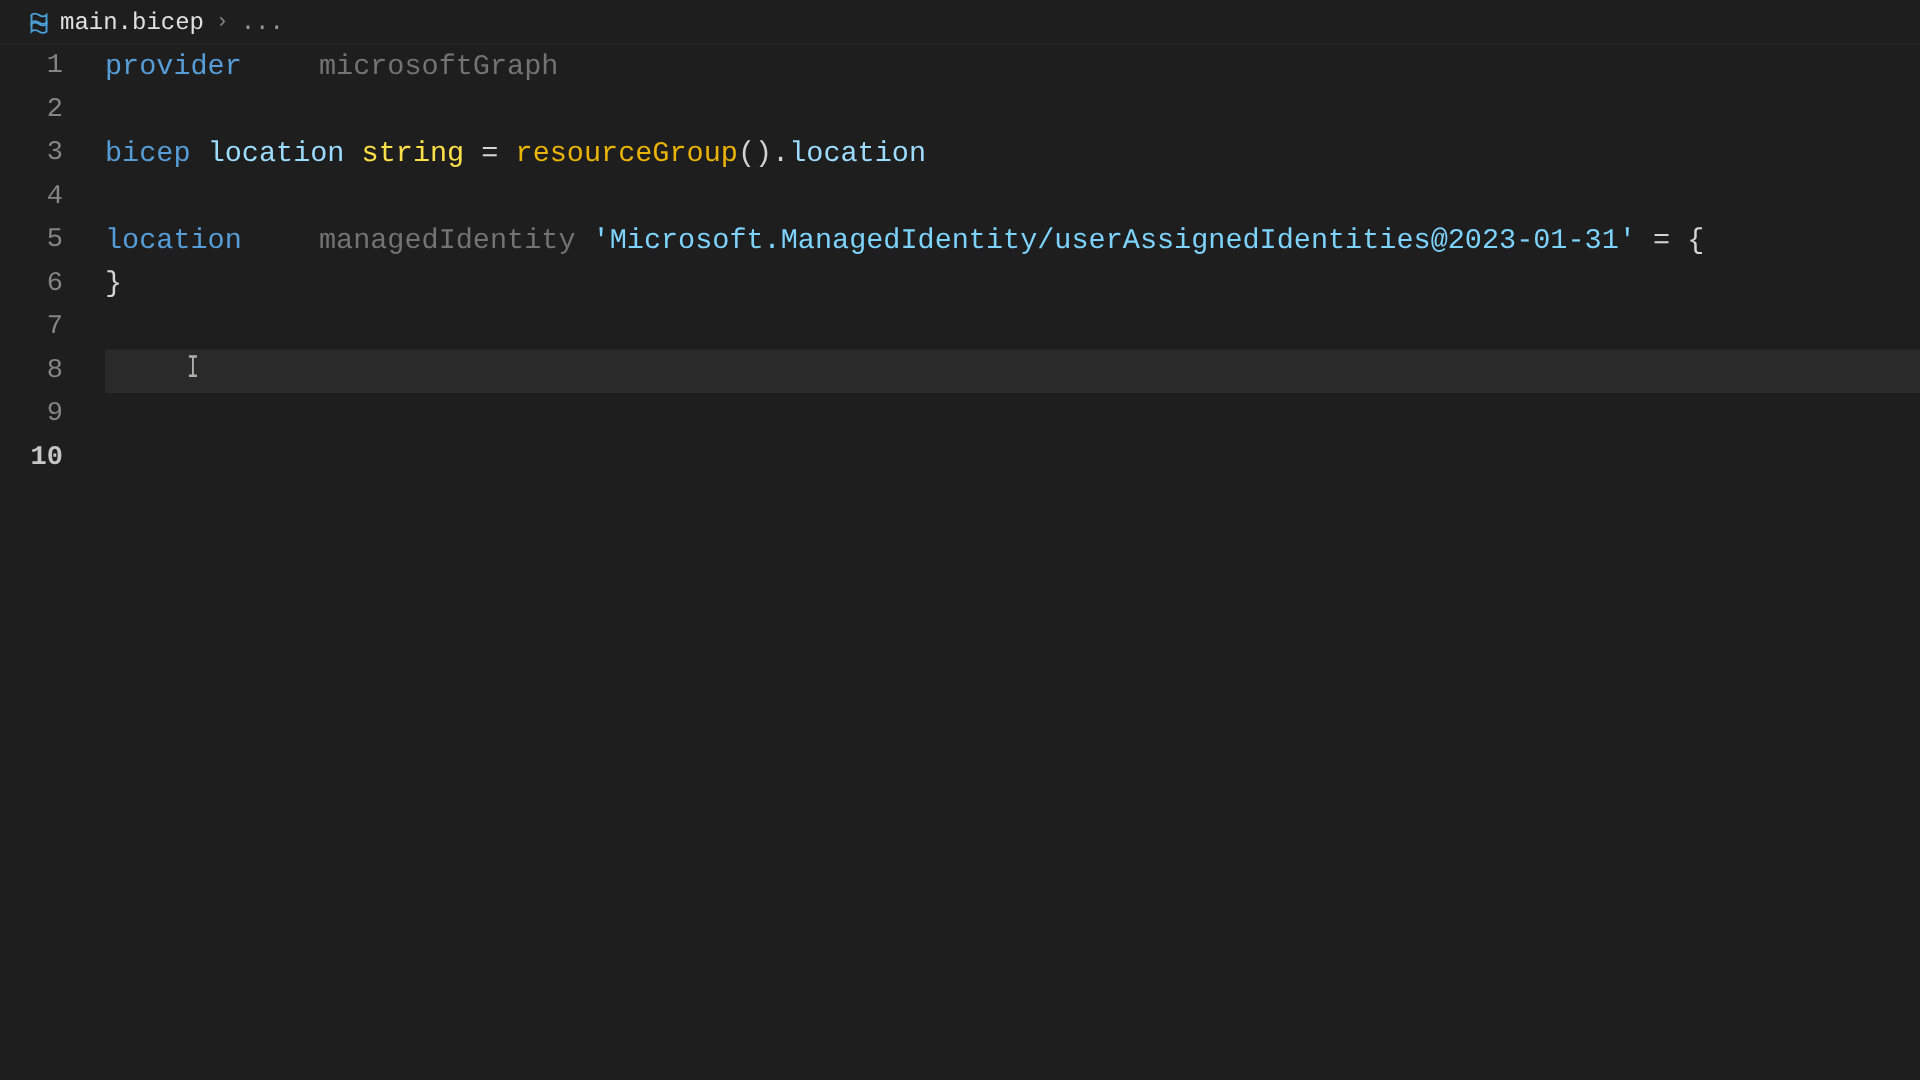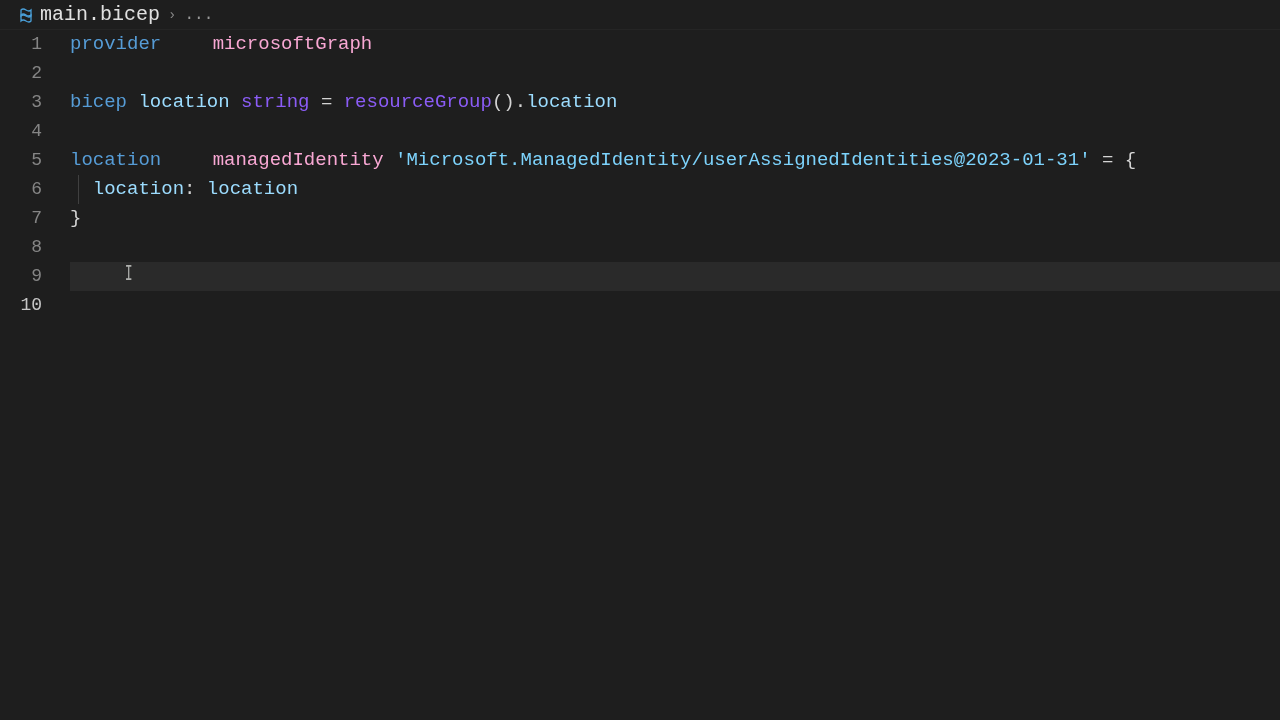--- a/index.html
+++ b/index.html
@@ -27,21 +27,21 @@
     .tab-icon {
       width: 16px;
       height: 16px;
       margin-right: 6px;
       display: flex;
       align-items: center;
       justify-content: center;
     }
     .tab-name {
       color: #e0e0e0;
-      font-size: 20px;
+      font-size: 16px;
     }
     .breadcrumb-sep {
       margin: 0 8px;
       color: #888;
       font-size: 14px;
     }
     .breadcrumb-dots {
       color: #999;
       font-size: 16px;
     }
@@ -65,20 +65,21 @@
       line-height: 29px;
       white-space: pre;
     }
     .gutter-line {
       height: 29px;
       line-height: 29px;
       font-size: 18px;
     }
     .gutter-line.active {
       color: #c6c6c6;
+      font-weight: bold;
     }
     .active-line-bg {
       background: #2a2a2a;
     }
     .cursor-area {
       position: relative;
     }
     .cursor-ibeam {
       position: absolute;
       font-size: 22px;
@@ -88,27 +89,27 @@
       transform: scaleX(0.6);
     }
     .guide {
       position: absolute;
       width: 1px;
       background: #404040;
       left: 8px;
     }
     .tok-keyword { color: #569cd6; font-family: Liberation Mono, monospace; }
     .tok-variable { color: #9cdcfe; }
-    .tok-type { color: #8b5cf6; }
+    .tok-type { color: #fde047; }
     .tok-string { color: #7dd3fc; }
     .tok-property { color: #9cdcfe; }
     .tok-plain { color: #d4d4d4; }
-    .tok-func { color: #8b5cf6; }
+    .tok-func { color: #eab308; }
     .tok-operator { color: #d4d4d4; }
-    .tok-name { color: #f9a8d4; padding-left: 40px; }
+    .tok-name { color: #737373; padding-left: 40px; }
     .tok-value { color: #9cdcfe; }
   </style>
 </head>
 <body>
 
 <div class="tab-bar">
   <span class="tab-icon">
     <svg viewBox="0 0 16 16" width="16" height="16">
       <path d="M3 3 C3 3, 5 1, 8 3 C11 5, 13 3, 13 3 L13 9 C13 9, 11 11, 8 9 C5 7, 3 9, 3 9 Z" fill="none" stroke="#4a9fd8" stroke-width="1.3"></path>
       <path d="M3 8 C3 8, 5 6, 8 8 C11 10, 13 8, 13 8 L13 14 C13 14, 11 16, 8 14 C5 12, 3 14, 3 14 Z" fill="none" stroke="#4a9fd8" stroke-width="1.3"></path>
@@ -131,20 +132,19 @@
     <div class="gutter-line">8</div>
     <div class="gutter-line">9</div>
     <div class="gutter-line active">10</div>
   </div>
   <div class="code-content">
     <div class="line"><span class="tok-keyword">provider</span><span> </span><span class="tok-name">microsoftGraph</span></div>
     <div class="line"></div>
     <div class="line"><span class="tok-keyword">bicep</span><span> </span><span class="tok-variable">location</span><span> </span><span class="tok-type">string</span><span> </span><span class="tok-operator">=</span><span> </span><span class="tok-func">resourceGroup</span><span class="tok-plain">()</span><span class="tok-plain">.</span><span class="tok-variable">location</span></div>
     <div class="line"></div>
     <div class="line"><span class="tok-keyword">location</span><span> </span><span class="tok-name">managedIdentity</span><span> </span><span class="tok-string">'Microsoft.ManagedIdentity/userAssignedIdentities@2023-01-31'</span><span> </span><span class="tok-operator">=</span><span> </span><span class="tok-plain">{</span></div>
-    <div class="line" style="position:relative;"><span class="guide" style="height:29px;top:0;"></span><span>  </span><span class="tok-property">location</span><span class="tok-plain">:</span><span> </span><span class="tok-value">location</span></div>
     <div class="line"><span class="tok-plain">}</span></div>
     <div class="line"></div>
     <div class="line active-line-bg cursor-area">
       <span class="cursor-ibeam">I</span>
     </div>
   </div>
 </div>
 
 </body></html>

